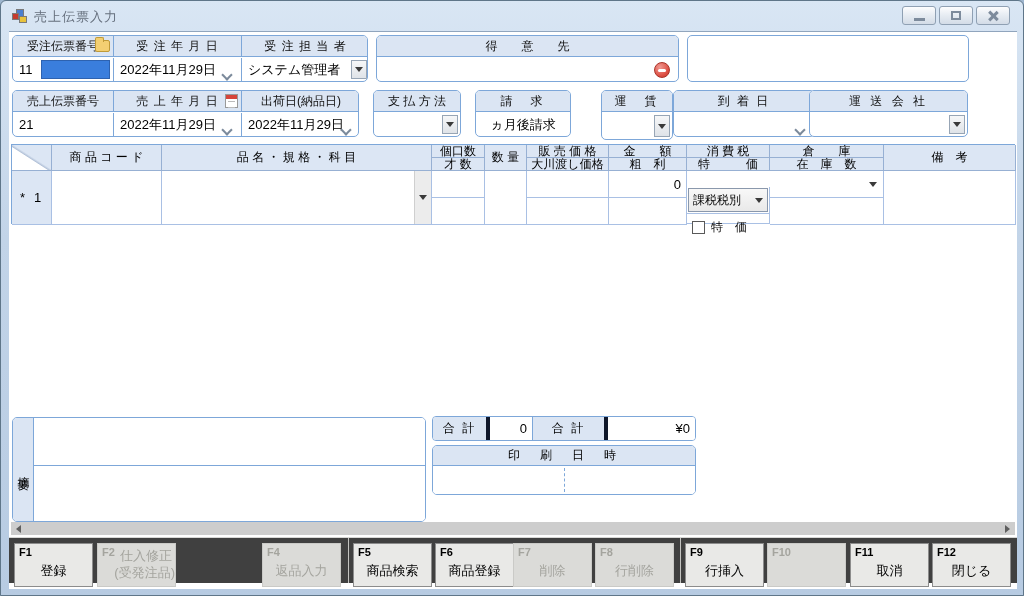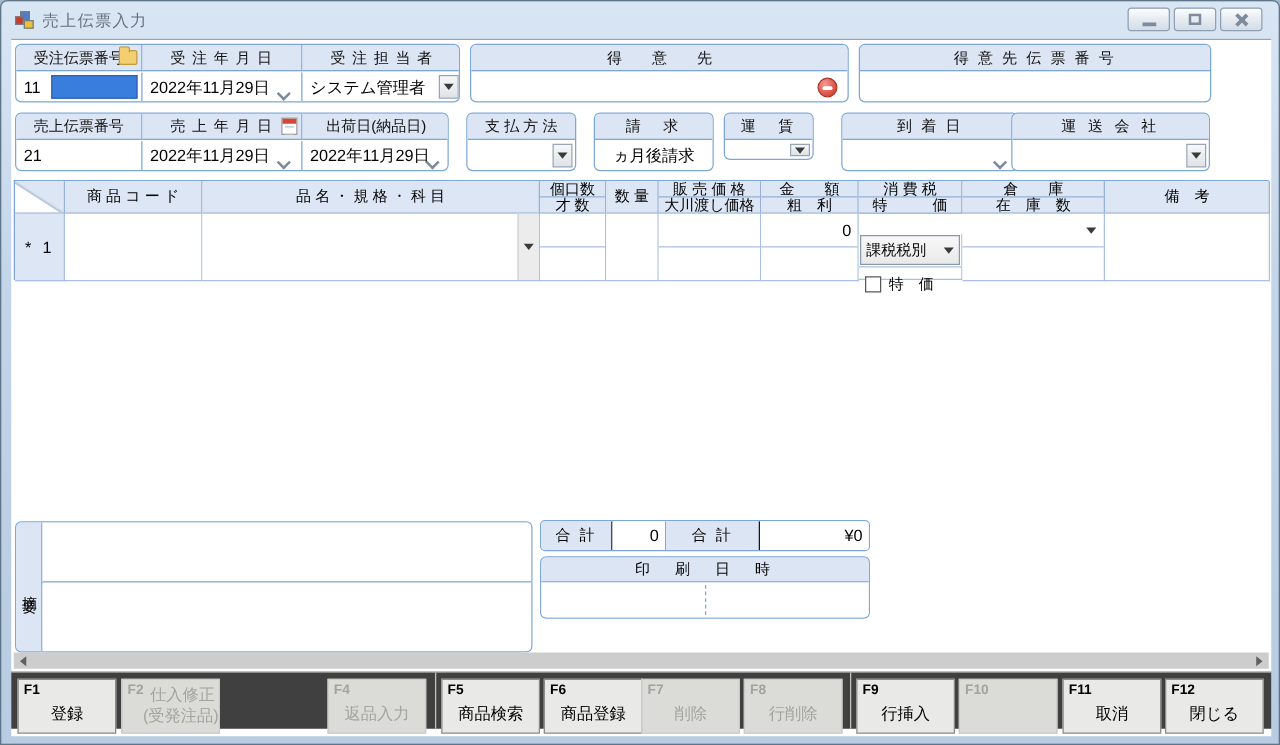--- a/index.html
+++ b/index.html
@@ -86,21 +86,21 @@
 
   
   .memo-label { position:absolute; left:0; top:0; bottom:0; width:21px; background:#dbe5f3; border-right:1px solid #7da7d9;
                 display:flex; align-items:center; justify-content:center; font-size:12px;
                 writing-mode:vertical-rl; text-orientation:upright; letter-spacing:4px; }
   .memo-area { position:absolute; left:21px; right:0; background:#fff; }
 
   .totals { position:absolute; left:423px; top:384px; width:264px; height:25px; border:1px solid #7da7d9;
             border-radius:4px; overflow:hidden; display:flex; }
   .totals .tl { background:#dbe5f3; display:flex; align-items:center; justify-content:center; font-size:12px;
-                border-right:1px solid #0f172a; letter-spacing:2px; }
+                border-right:4px solid #0f172a; letter-spacing:2px; }
   .totals .tv { background:#fff; display:flex; align-items:center; justify-content:flex-end; padding-right:5px; font-size:13px; }
   .totals .tv.bdr { border-right:1px solid #7da7d9; }
 
   .printgrp { position:absolute; left:423px; top:413px; width:264px; height:50px; border:1px solid #7da7d9;
               border-radius:5px; overflow:hidden; }
   .printgrp .ph { height:20px; background:#dbe5f3; border-bottom:1px solid #7da7d9;
                   display:flex; align-items:center; justify-content:center; font-size:12px; letter-spacing:4px; }
   .printgrp .pv { position:relative; height:28px; background:#fff; }
   .printgrp .pv .dash { position:absolute; left:50%; top:2px; bottom:2px; border-left:1px dashed #7da7d9; }
 
@@ -176,21 +176,20 @@
 
     <div class="grp" style="left:367px;top:3px;width:303px;height:47px;">
       <div class="lc" style="left:0;right:0;">得　　意　　先</div>
       <div class="vc" style="left:0;right:0;">
         <span class="txt"></span>
         <span class="minus-ic"></span>
       </div>
     </div>
 
     <div class="grp" style="left:678px;top:3px;width:282px;height:47px;">
-      <div class="lc" style="left:0;right:0;letter-spacing:2px;">得 意 先 伝 票 番 号</div>
       <div class="vc" style="left:0;right:0;">
         <span class="txt"></span>
       </div>
     </div>
 
     <div class="grp" style="left:3px;top:58px;width:347px;height:47px;">
       <div class="lc bdr" style="left:0;width:101px;">売上伝票番号</div>
       <div class="lc bdr" style="left:101px;width:128px;letter-spacing:1px;">
         <span>売 上 年 月 日</span>
         <span class="cal-ic"></span>
@@ -223,21 +222,21 @@
       </div>
     </div>
 
     <div class="grp" style="left:466px;top:58px;width:96px;height:47px;">
       <div class="lc" style="left:0;right:0;letter-spacing:3px;">請　求</div>
       <div class="vc" style="left:0;right:0;justify-content:center;">
         <span>ヵ月後請求</span>
       </div>
     </div>
 
-    <div class="grp" style="left:570px;top:58px;width:72px;height:38px;">
+    <div class="grp" style="left:592px;top:58px;width:72px;height:50px;">
       <div class="lc" style="left:0;right:0;letter-spacing:3px;">運　賃</div>
       <div class="vc" style="left:0;right:0;">
         <span class="txt"></span>
         <span class="combo-btn">
             <span class="tri"></span>
           </span>
       </div>
     </div>
 
     <div class="grp" style="left:648px;top:58px;width:142px;height:47px;margin-left:16px;">

